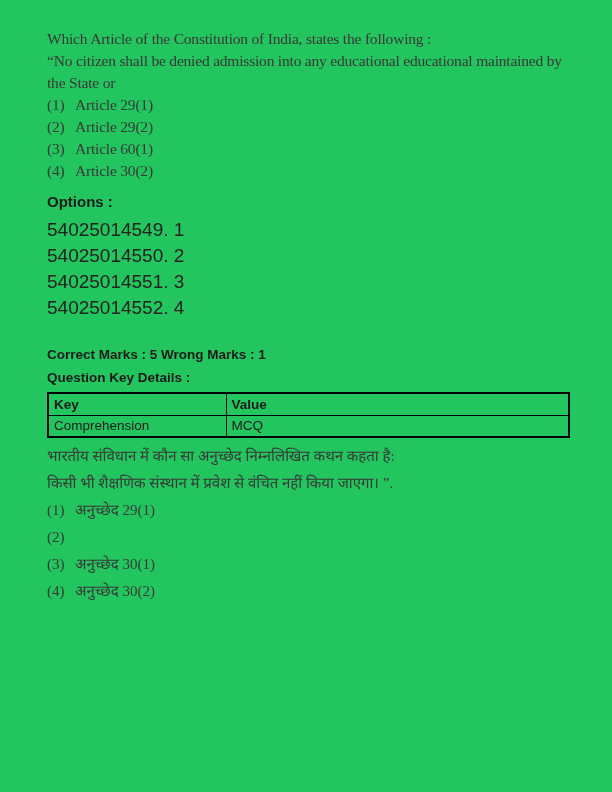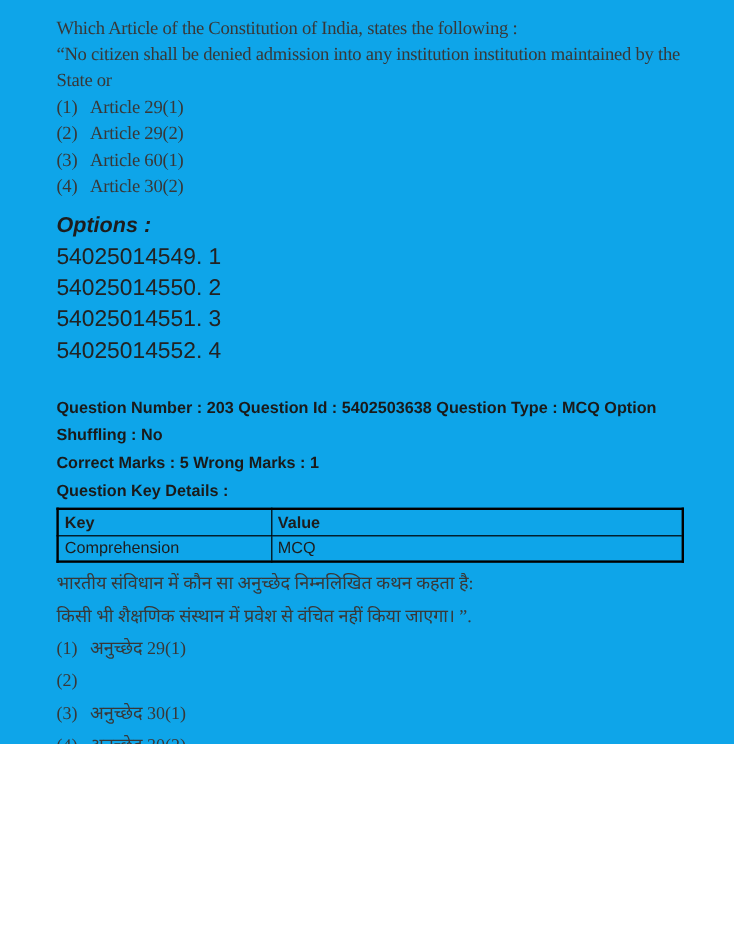--- a/index.html
+++ b/index.html
@@ -1,43 +1,42 @@
 <!DOCTYPE html>
 <html><head>
 <meta charset="utf-8">
 <style>
   * { margin: 0; padding: 0; box-sizing: border-box; }
   html, body { background: #ffffff; }
   .page {
     position: relative;
     width: 612px;
-    height: 620px;
-    background: #0ea5e9;
+    height: 792px;
+    background: #22c55e;
     overflow: hidden;
-    padding: 13px 42px 0 47px;
+    padding: 28px 42px 0 47px;
     font-family: "Liberation Sans", sans-serif;
   }
   
   .q-en {
     font-family: "Liberation Serif", serif;
     font-size: 15.5px;
     line-height: 22px;
     color: #383838;
     letter-spacing: -0.2px;
   }
   .opt-row { display: flex; }
   .opt-num { width: 28px; flex: none; }
   
   .options-block { margin-top: 10px; }
   .options-label {
     font-weight: bold;
-    font-size: 18px;
+    font-size: 15px;
     line-height: 20px;
     color: #1d1d1d;
-    font-style: italic;
   }
   .option-id {
     font-size: 19px;
     line-height: 16px;
     margin-top: 10px;
     color: #222222;
   }
   
   .meta-block { margin-top: 27px; }
   .meta-line {
@@ -76,21 +75,21 @@
   }
   .q-hi .opt-num { width: 28px; }
 </style>
 </head>
 <body>
 
 <div class="page">
 
   <div class="q-en">
     <div class="q-line">Which Article of the Constitution of India, states the following :</div>
-    <div class="q-line">“No citizen shall be denied admission into any institution institution maintained by the State or</div>
+    <div class="q-line">“No citizen shall be denied admission into any educational educational maintained by the State or</div>
 
     <div class="opt-row">
       <span class="opt-num">(1)</span>
       <span class="opt-text">Article 29(1)</span>
     </div>
     <div class="opt-row">
       <span class="opt-num">(2)</span>
       <span class="opt-text">Article 29(2)</span>
     </div>
     <div class="opt-row">
@@ -105,21 +104,20 @@
 
   <div class="options-block">
     <div class="options-label">Options :</div>
     <div class="option-id">54025014549. 1</div>
     <div class="option-id">54025014550. 2</div>
     <div class="option-id">54025014551. 3</div>
     <div class="option-id">54025014552. 4</div>
   </div>
 
   <div class="meta-block">
-    <div class="meta-line">Question Number : 203 Question Id : 5402503638 Question Type : MCQ Option Shuffling : No</div>
     <div class="meta-line">Correct Marks : 5 Wrong Marks : 1</div>
     <div class="meta-line">Question Key Details :</div>
   </div>
 
   <table class="key-table">
     <tbody>
         <tr>
       <th class="col-key">Key</th>
       <th>Value</th>
     </tr>

